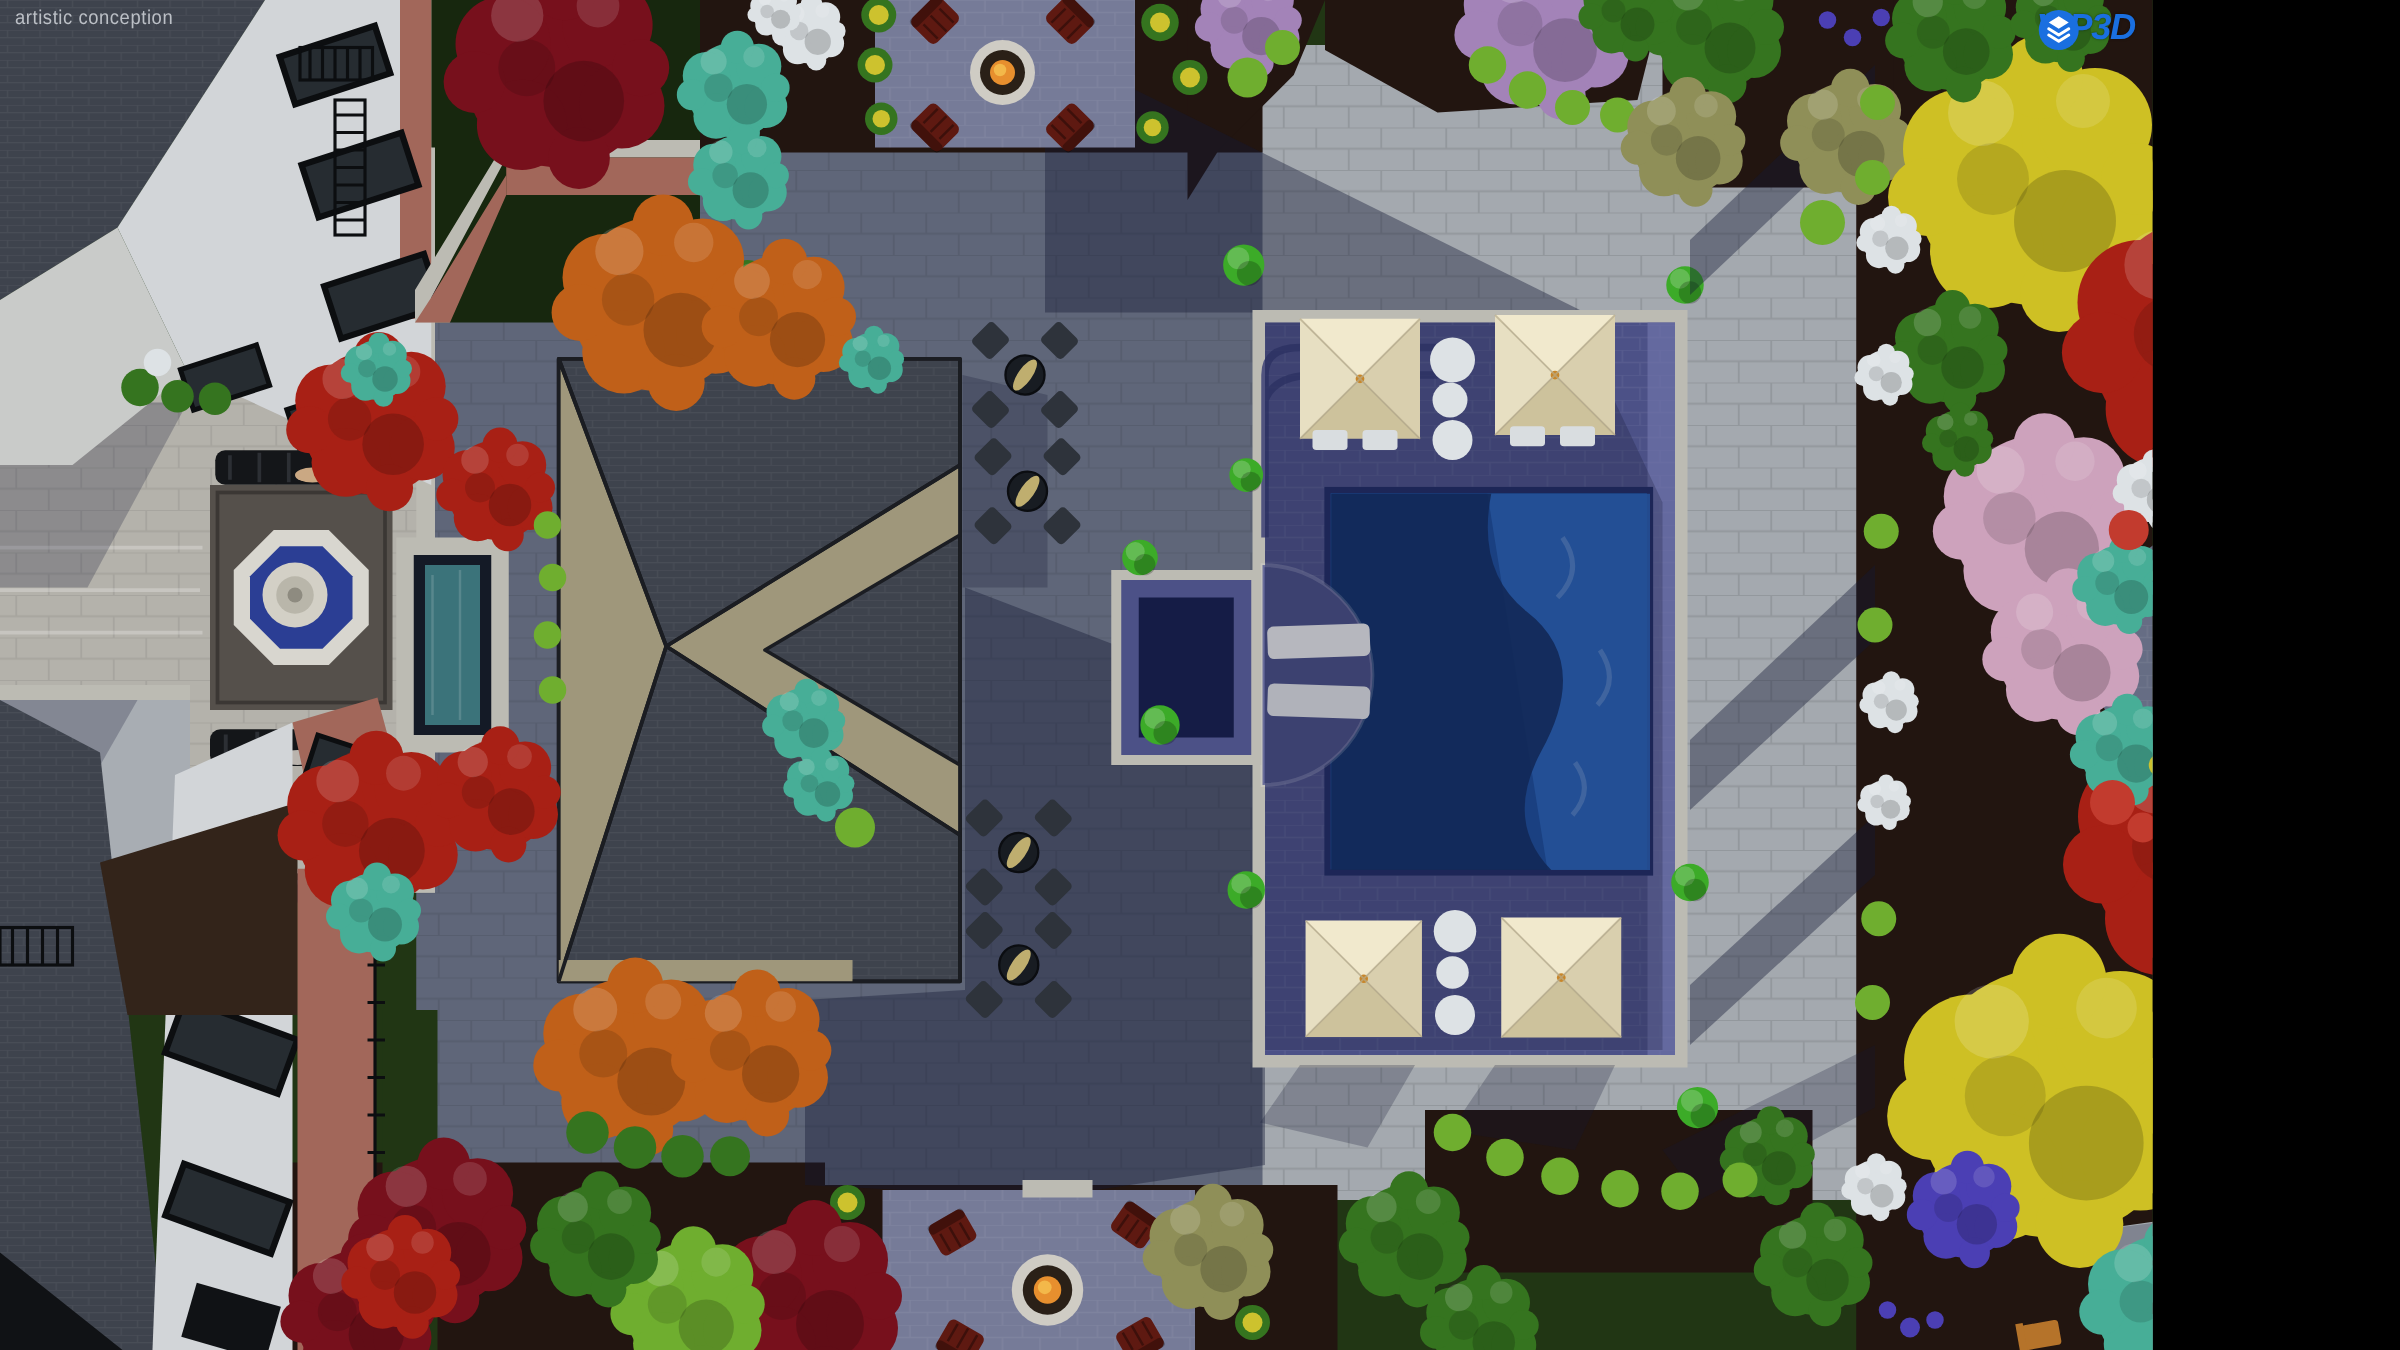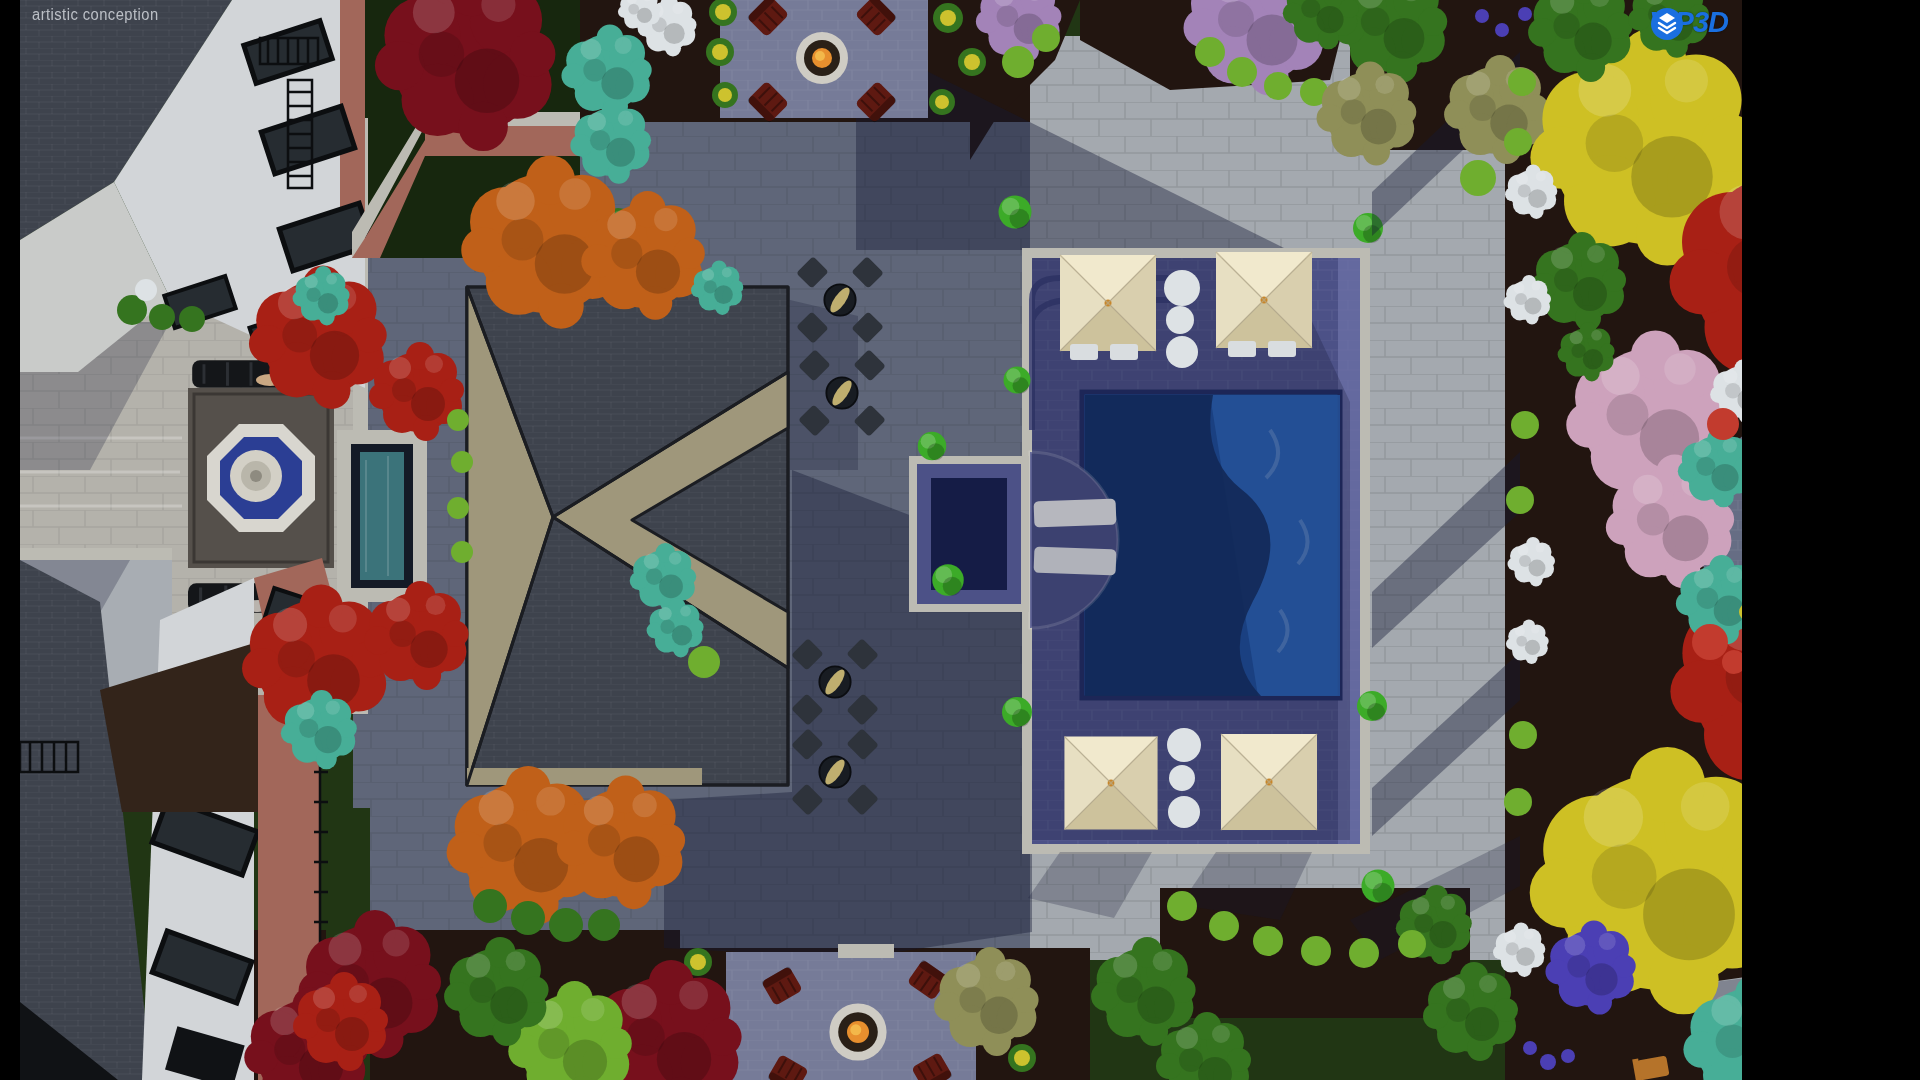--- a/index.html
+++ b/index.html
@@ -1,17 +1,17 @@
 <!DOCTYPE html>
 <html style="--logo_blue: #1a6fe0; --watermark_gray: #c9cdd3; --lawn: #213614; --lawn_dark: #17270e; --bed: #221510; --dirt: #33241a; --pav_lit: #a4a9af; --pav_shade: #5f6679; --pav_court: #b4b2ab; --pav_pad: #767b98; --deck: #4c5187; --deck_lit: #6f74a9; --coping: #bcbbb3; --water: #1d4e9b; --water_dark: #122f63; --water_lit: #2a66bb; --spa_water: #151c46; --roof_lit: #9f977b; --roof_dark: #3e434d; --wall_white: #d2d5d8; --brick: #a2675a; --window_glass: #262c31; --black_trim: #101215; --wood: #b5732a; --topiary: #3cab28; --chair_red: #5e1911; --red_tree: #a82015; --crimson_tree: #77101c; --orange_tree: #c06019; --yellow_tree: #cec024; --pink_tree: #cda2bc; --green_tree: #35741f; --lime_shrub: #6fae2f; --teal_shrub: #47ae97; --olive_shrub: #8f8f58; --purple_tree: #a383b8; --violet_flower: #4b3fb4; --yellow_flower: #cdc22e; --white_bloom: #dde2e5; --red_flower: #c23b2e; --cabana_cream: #e9e2c6; --fire: #e78f2e;"><head>
 <meta charset="utf-8">
 <style>
   html,body{margin:0;padding:0;background:#000;}
   .stage{position:relative;width:1722px;height:1080px;overflow:hidden;background:#1f3414;
-         font-family:"Liberation Sans",sans-serif;margin-left:20px;}
+         font-family:"Liberation Sans",sans-serif;}
   .stage svg{position:absolute;left:0;top:0;}
   .watermark{position:absolute;left:12px;top:6px;font-size:16px;letter-spacing:.5px;
              color:var(--watermark_gray,#c9cdd3);opacity:.9;
              font-family:"Liberation Sans",sans-serif;transform:scaleX(.92);transform-origin:left;}
   .logo{position:absolute;right:14px;top:6px;display:flex;align-items:center;gap:6px;}
   .logo-text{font-size:29px;font-weight:800;font-style:italic;letter-spacing:-1px;
              color:var(--logo_blue,#1a6fe0);
              text-shadow:0 0 2px rgba(0,0,0,.5);}
   
   .lawn{fill:var(--lawn,#213614)} .lawnD{fill:var(--lawn_dark,#17270e)}

